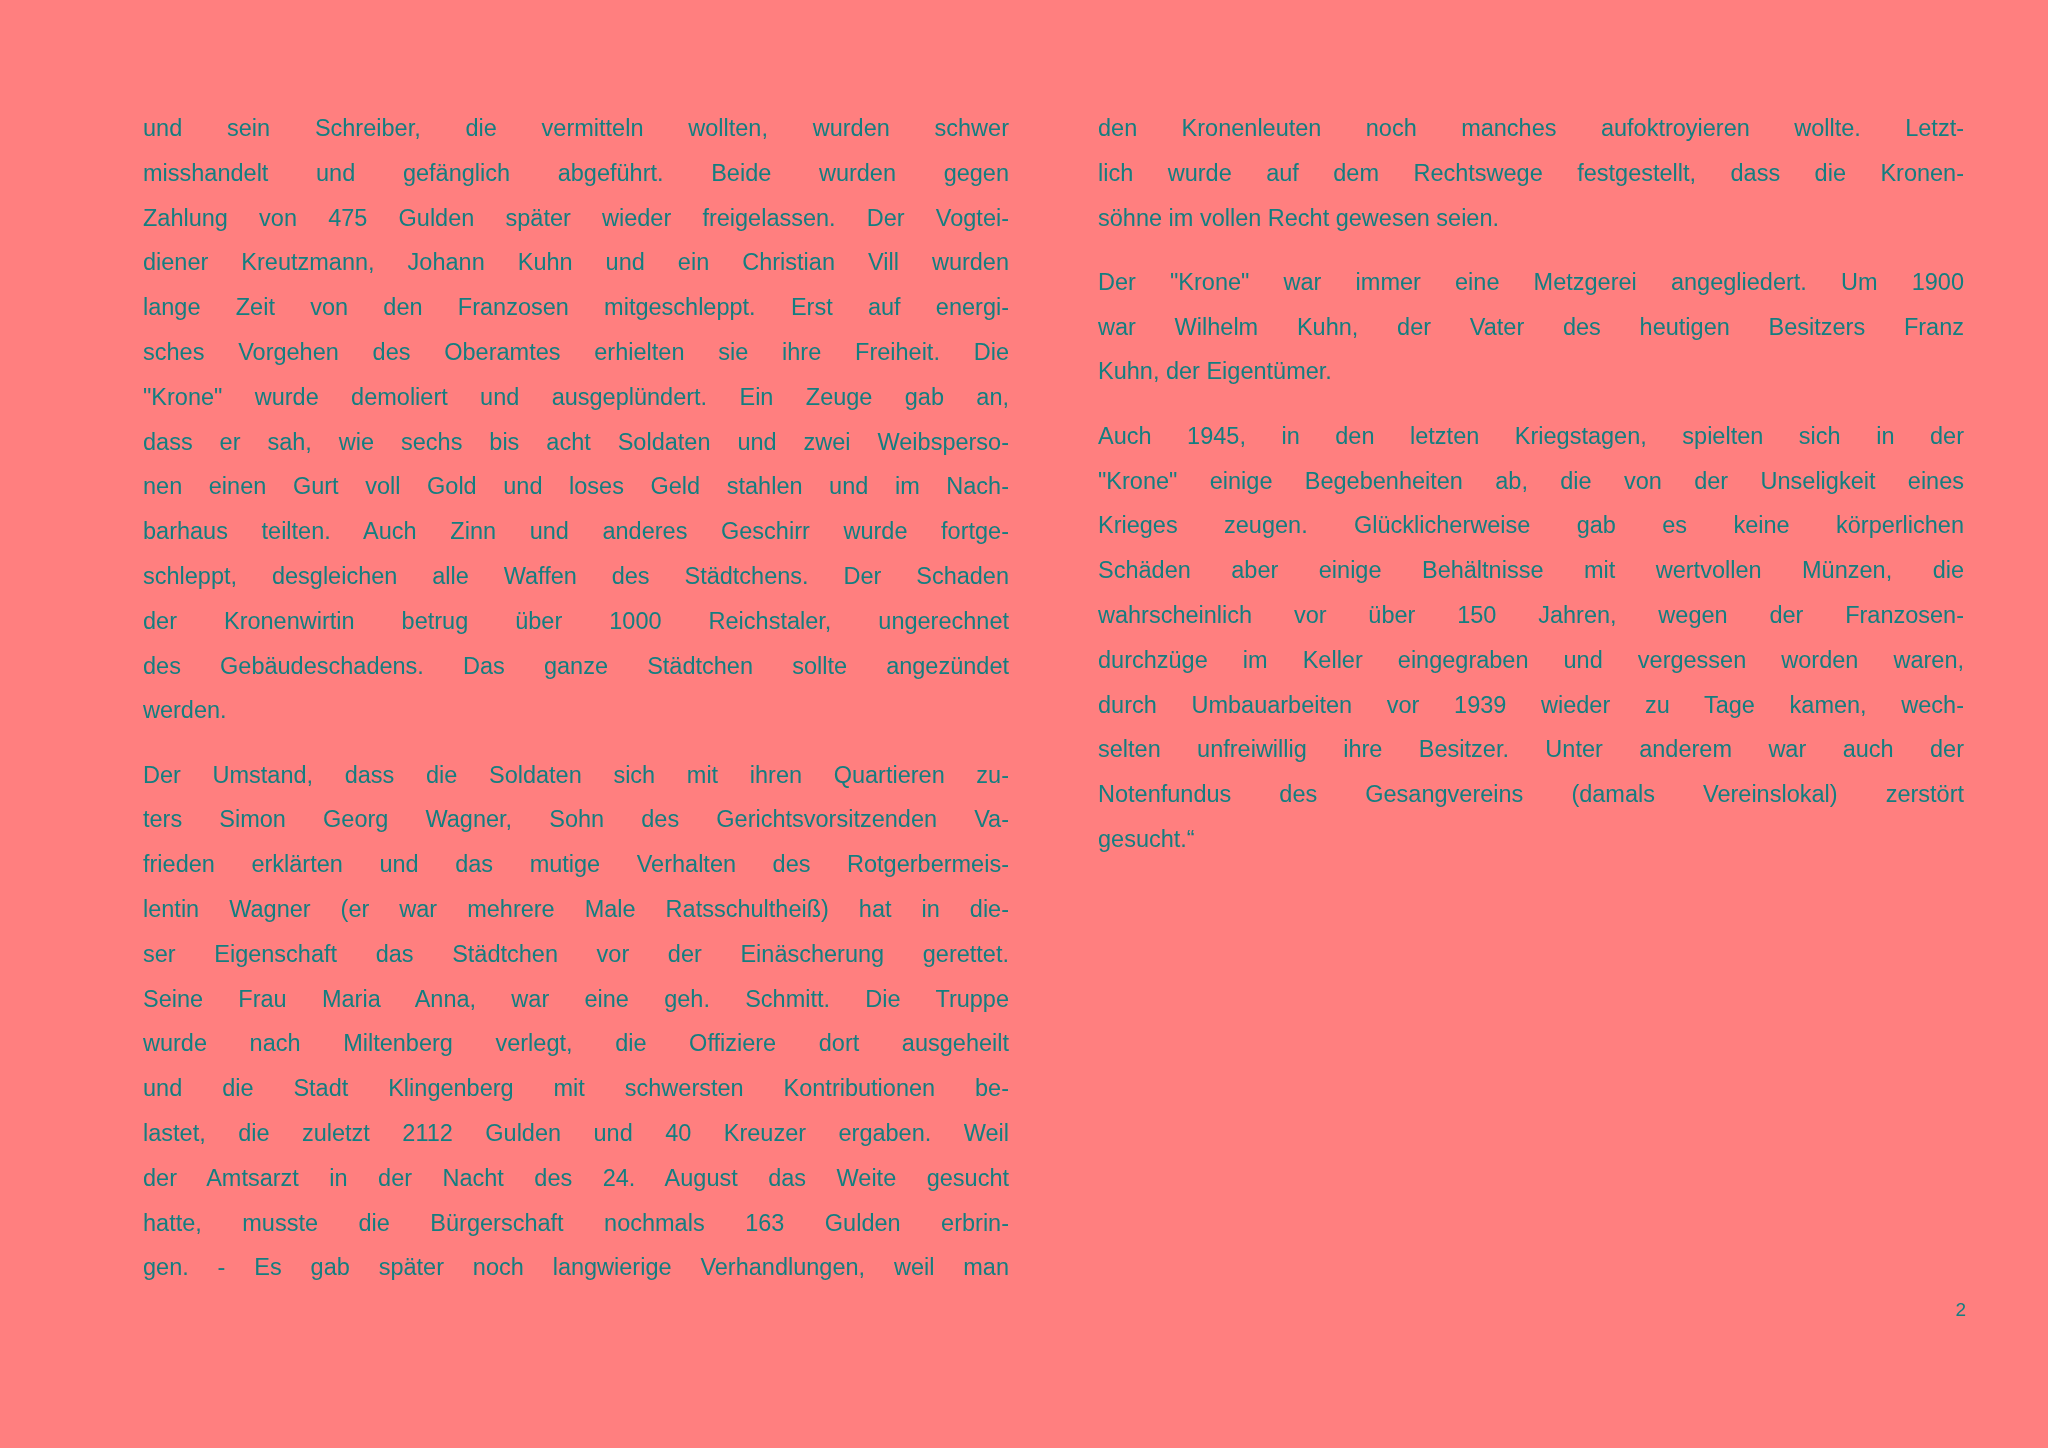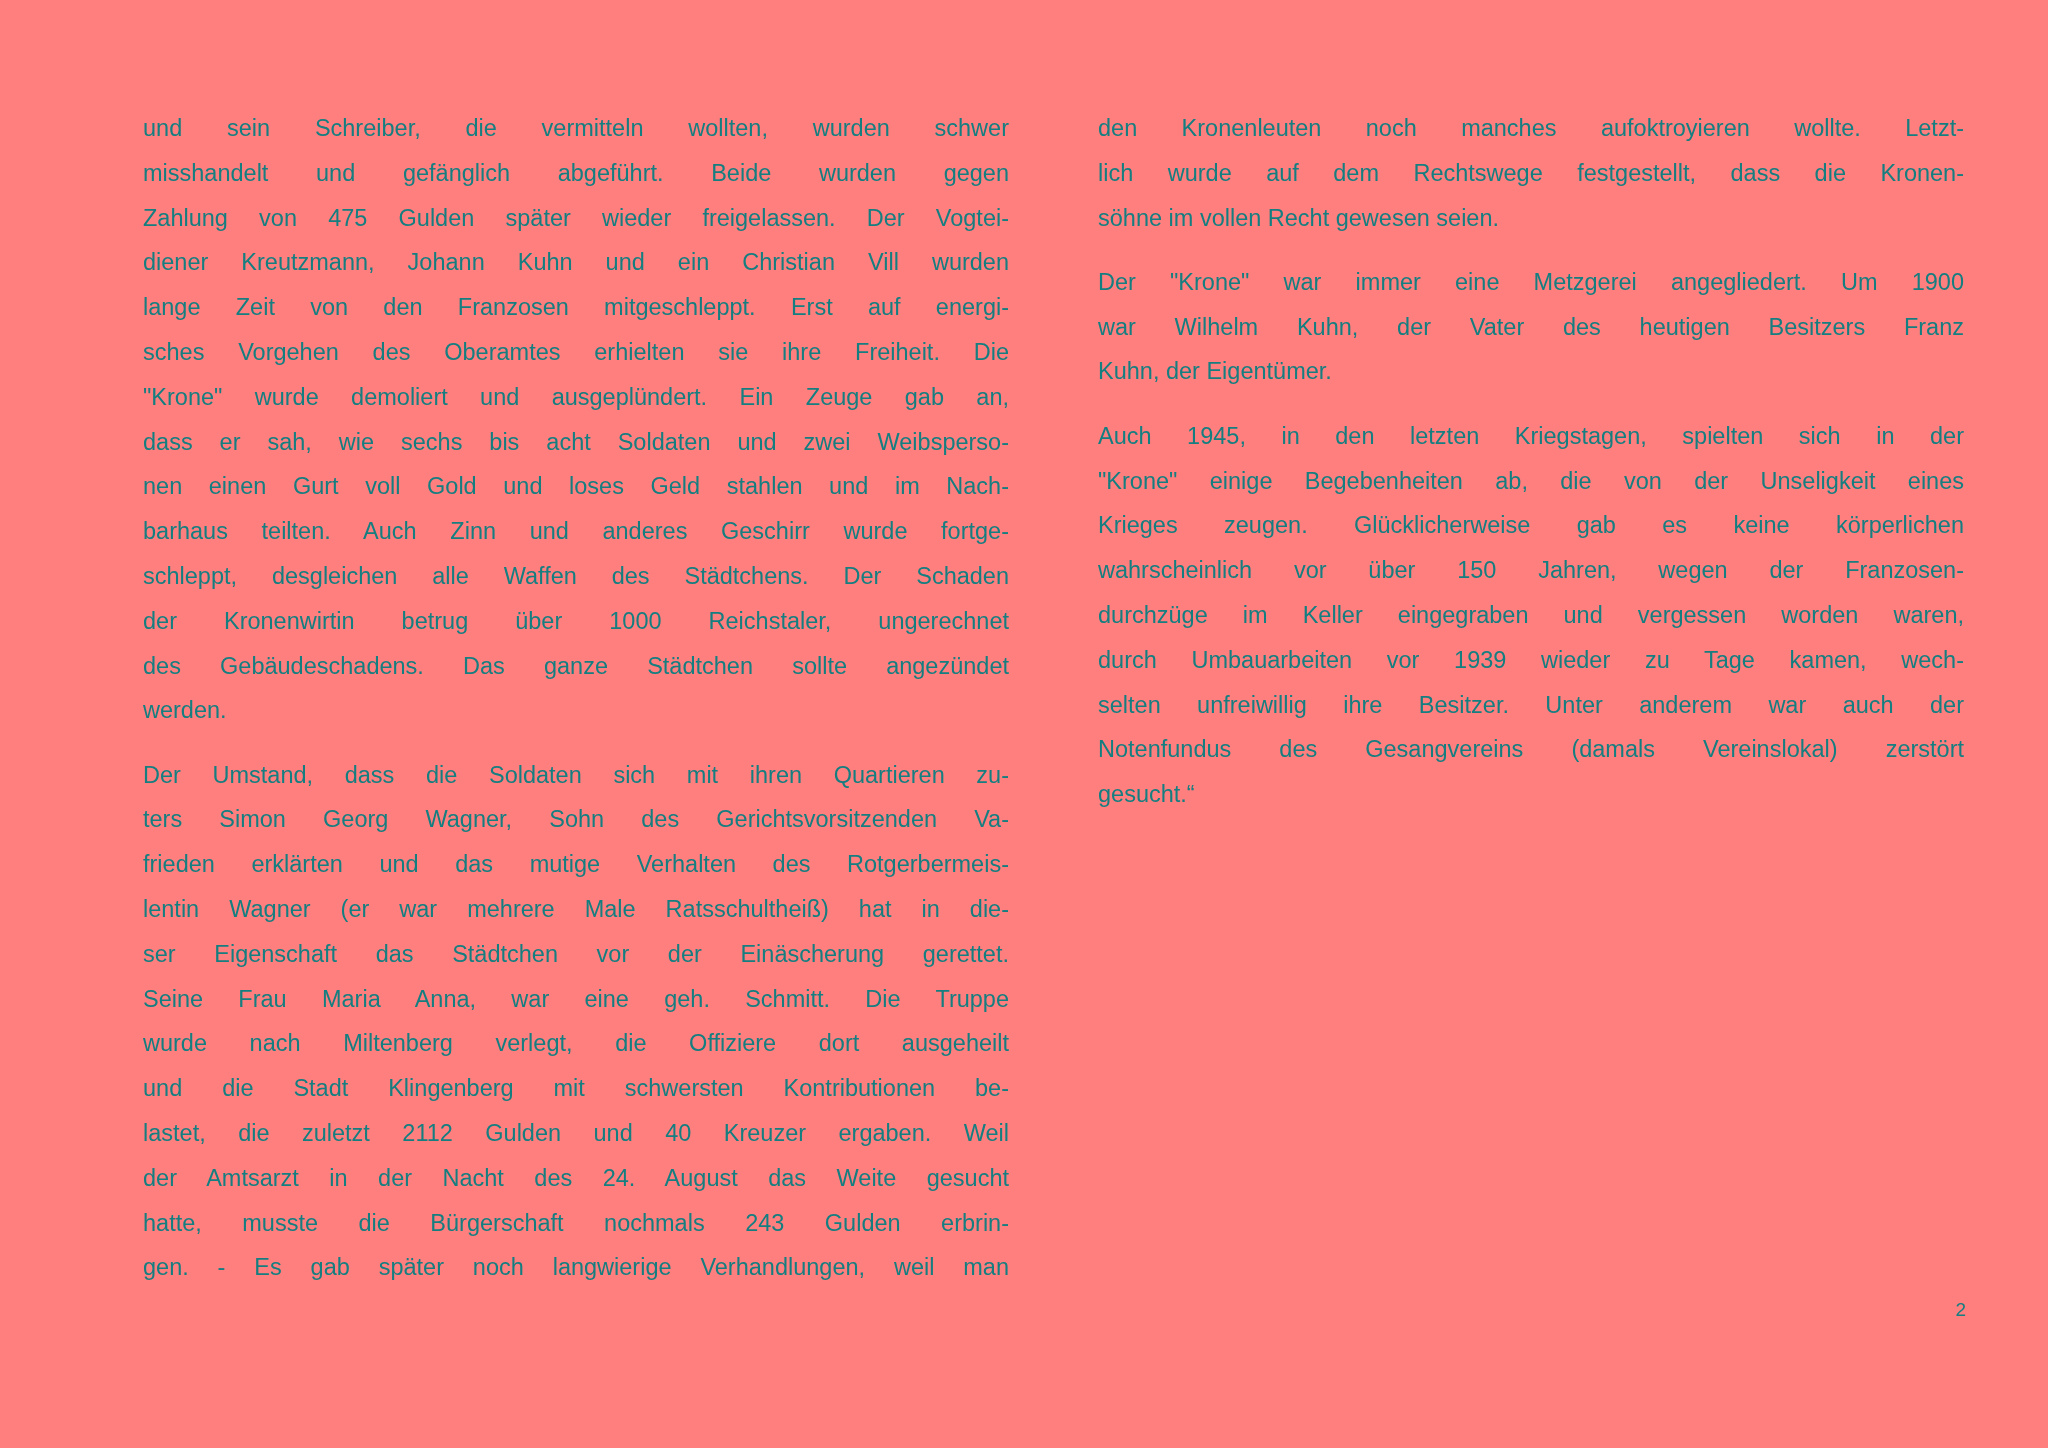--- a/index.html
+++ b/index.html
@@ -81,40 +81,41 @@
       <span class="line">Der Umstand, dass die Soldaten sich mit ihren Quartieren zu-</span>
       <span class="line">ters Simon Georg Wagner, Sohn des Gerichtsvorsitzenden Va-</span>
       <span class="line">frieden erklärten und das mutige Verhalten des Rotgerbermeis-</span>
       <span class="line">lentin Wagner (er war mehrere Male Ratsschultheiß) hat in die-</span>
       <span class="line">ser Eigenschaft das Städtchen vor der Einäscherung gerettet.</span>
       <span class="line">Seine Frau Maria Anna, war eine geh. Schmitt. Die Truppe</span>
       <span class="line">wurde nach Miltenberg verlegt, die Offiziere dort ausgeheilt</span>
       <span class="line">und die Stadt Klingenberg mit schwersten Kontributionen be-</span>
       <span class="line">lastet, die zuletzt 2112 Gulden und 40 Kreuzer ergaben. Weil</span>
       <span class="line">der Amtsarzt in der Nacht des 24. August das Weite gesucht</span>
-      <span class="line">hatte, musste die Bürgerschaft nochmals 243 Gulden erbrin-</span>
+      <span class="line">hatte, musste die Bürgerschaft nochmals 163 Gulden erbrin-</span>
       <span class="line">gen. - Es gab später noch langwierige Verhandlungen, weil man</span>
     </div>
   </div>
 
   <div class="column col-right">
     <div class="paragraph">
       <span class="line">den Kronenleuten noch manches aufoktroyieren wollte. Letzt-</span>
       <span class="line">lich wurde auf dem Rechtswege festgestellt, dass die Kronen-</span>
       <span class="line last">söhne im vollen Recht gewesen seien.</span>
     </div>
     <div class="paragraph">
       <span class="line">Der "Krone" war immer eine Metzgerei angegliedert. Um 1900</span>
       <span class="line">war Wilhelm Kuhn, der Vater des heutigen Besitzers Franz</span>
       <span class="line last">Kuhn, der Eigentümer.</span>
     </div>
     <div class="paragraph">
       <span class="line">Auch 1945, in den letzten Kriegstagen, spielten sich in der</span>
       <span class="line">"Krone" einige Begebenheiten ab, die von der Unseligkeit eines</span>
       <span class="line">Krieges zeugen. Glücklicherweise gab es keine körperlichen</span>
+      <span class="line">Schäden aber einige Behältnisse mit wertvollen Münzen, die</span>
       <span class="line">wahrscheinlich vor über 150 Jahren, wegen der Franzosen-</span>
       <span class="line">durchzüge im Keller eingegraben und vergessen worden waren,</span>
       <span class="line">durch Umbauarbeiten vor 1939 wieder zu Tage kamen, wech-</span>
       <span class="line">selten unfreiwillig ihre Besitzer. Unter anderem war auch der</span>
       <span class="line">Notenfundus des Gesangvereins (damals Vereinslokal) zerstört</span>
       <span class="line last">gesucht.“</span>
     </div>
   </div>
 
   <div class="page-number">2</div>

